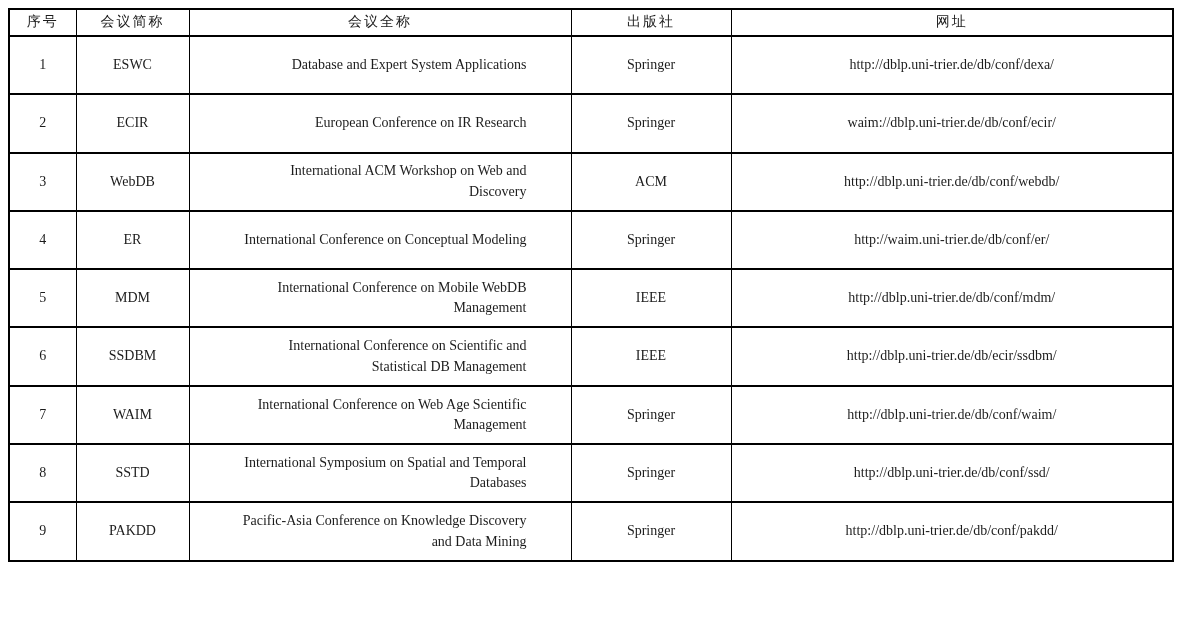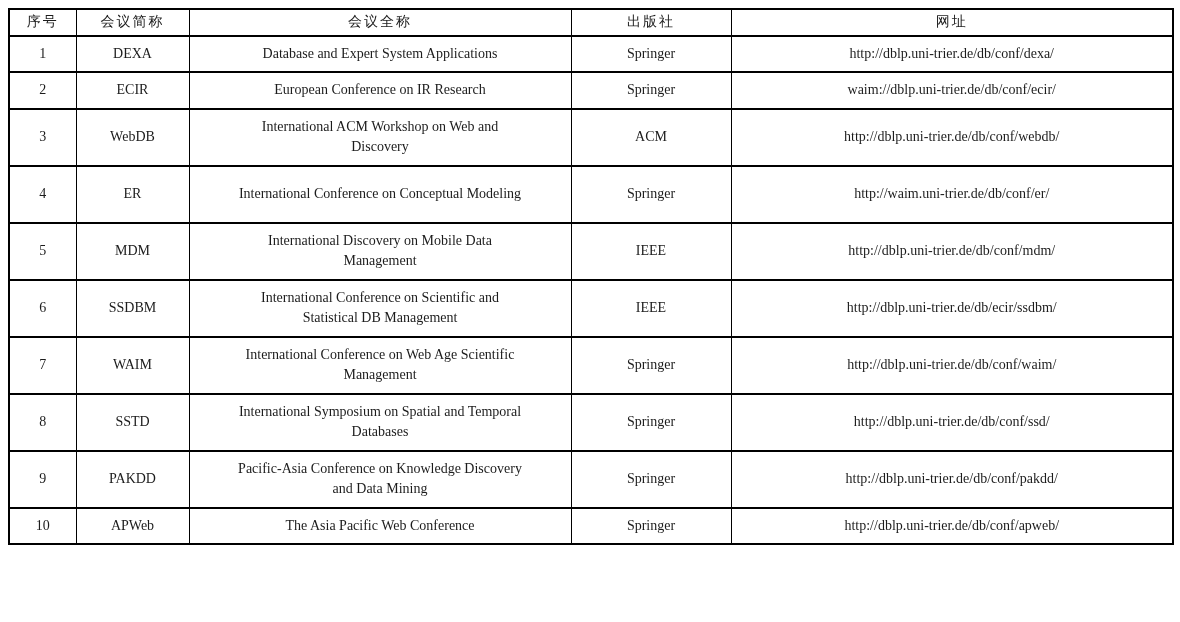--- a/index.html
+++ b/index.html
@@ -32,22 +32,22 @@
     font-size: 14px;
     font-weight: normal;
     padding: 2px 4px;
     line-height: 1.45;
     overflow: hidden;
   }
   .conf thead tr { height: 27px; }
   tr.h-single-top { height: 27px; }
   tr.h-double { height: 57px; }
   tr.h-single-bot { height: 35px; }
-  td.c-full { padding: 2px 44px; }
-  td.c-url { padding: 7px 10px; }
+  td.c-full { padding: 2px 44px; text-align: right; }
+  td.c-url { padding: 18px 10px; }
   .conf th { font-size: 14px; letter-spacing: 2px; margin-top: 40px; }
 </style>
 </head>
 <body>
 
 <table class="conf">
   <colgroup>
     <col style="width:67px">
     <col style="width:113px">
     <col style="width:382px">
@@ -59,21 +59,21 @@
       <th>序号</th>
       <th>会议简称</th>
       <th>会议全称</th>
       <th>出版社</th>
       <th>网址</th>
     </tr>
   </thead>
   <tbody>
     <tr class="h-single-top">
       <td class="c-no">1</td>
-      <td class="c-abbr">DEXA</td>
+      <td class="c-abbr">ESWC</td>
       <td class="c-full">Database and Expert System Applications</td>
       <td class="c-pub">Springer</td>
       <td class="c-url">http://dblp.uni-trier.de/db/conf/dexa/</td>
     </tr>
     <tr class="h-single-top">
       <td class="c-no">2</td>
       <td class="c-abbr">ECIR</td>
       <td class="c-full">European Conference on IR Research</td>
       <td class="c-pub">Springer</td>
       <td class="c-url">waim://dblp.uni-trier.de/db/conf/ecir/</td>
@@ -88,21 +88,21 @@
     <tr class="h-double">
       <td class="c-no">4</td>
       <td class="c-abbr">ER</td>
       <td class="c-full">International Conference on Conceptual Modeling</td>
       <td class="c-pub">Springer</td>
       <td class="c-url">http://waim.uni-trier.de/db/conf/er/</td>
     </tr>
     <tr class="h-double">
       <td class="c-no">5</td>
       <td class="c-abbr">MDM</td>
-      <td class="c-full">International Discovery on Mobile Data Management</td>
+      <td class="c-full">International Conference on Mobile WebDB Management</td>
       <td class="c-pub">IEEE</td>
       <td class="c-url">http://dblp.uni-trier.de/db/conf/mdm/</td>
     </tr>
     <tr class="h-double">
       <td class="c-no">6</td>
       <td class="c-abbr">SSDBM</td>
       <td class="c-full">International Conference on Scientific and Statistical DB Management</td>
       <td class="c-pub">IEEE</td>
       <td class="c-url">http://dblp.uni-trier.de/db/ecir/ssdbm/</td>
     </tr>
@@ -120,21 +120,14 @@
       <td class="c-pub">Springer</td>
       <td class="c-url">http://dblp.uni-trier.de/db/conf/ssd/</td>
     </tr>
     <tr class="h-double">
       <td class="c-no">9</td>
       <td class="c-abbr">PAKDD</td>
       <td class="c-full">Pacific-Asia Conference on Knowledge Discovery and Data Mining</td>
       <td class="c-pub">Springer</td>
       <td class="c-url">http://dblp.uni-trier.de/db/conf/pakdd/</td>
     </tr>
-    <tr class="h-single-bot">
-      <td class="c-no">10</td>
-      <td class="c-abbr">APWeb</td>
-      <td class="c-full">The Asia Pacific Web Conference</td>
-      <td class="c-pub">Springer</td>
-      <td class="c-url">http://dblp.uni-trier.de/db/conf/apweb/</td>
-    </tr>
   </tbody>
 </table>
 
 </body></html>

